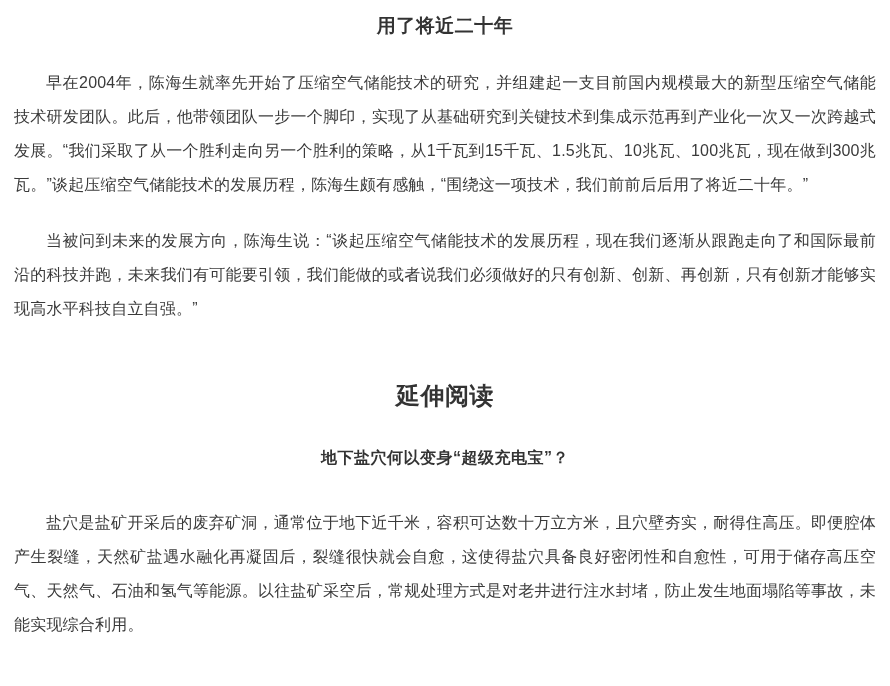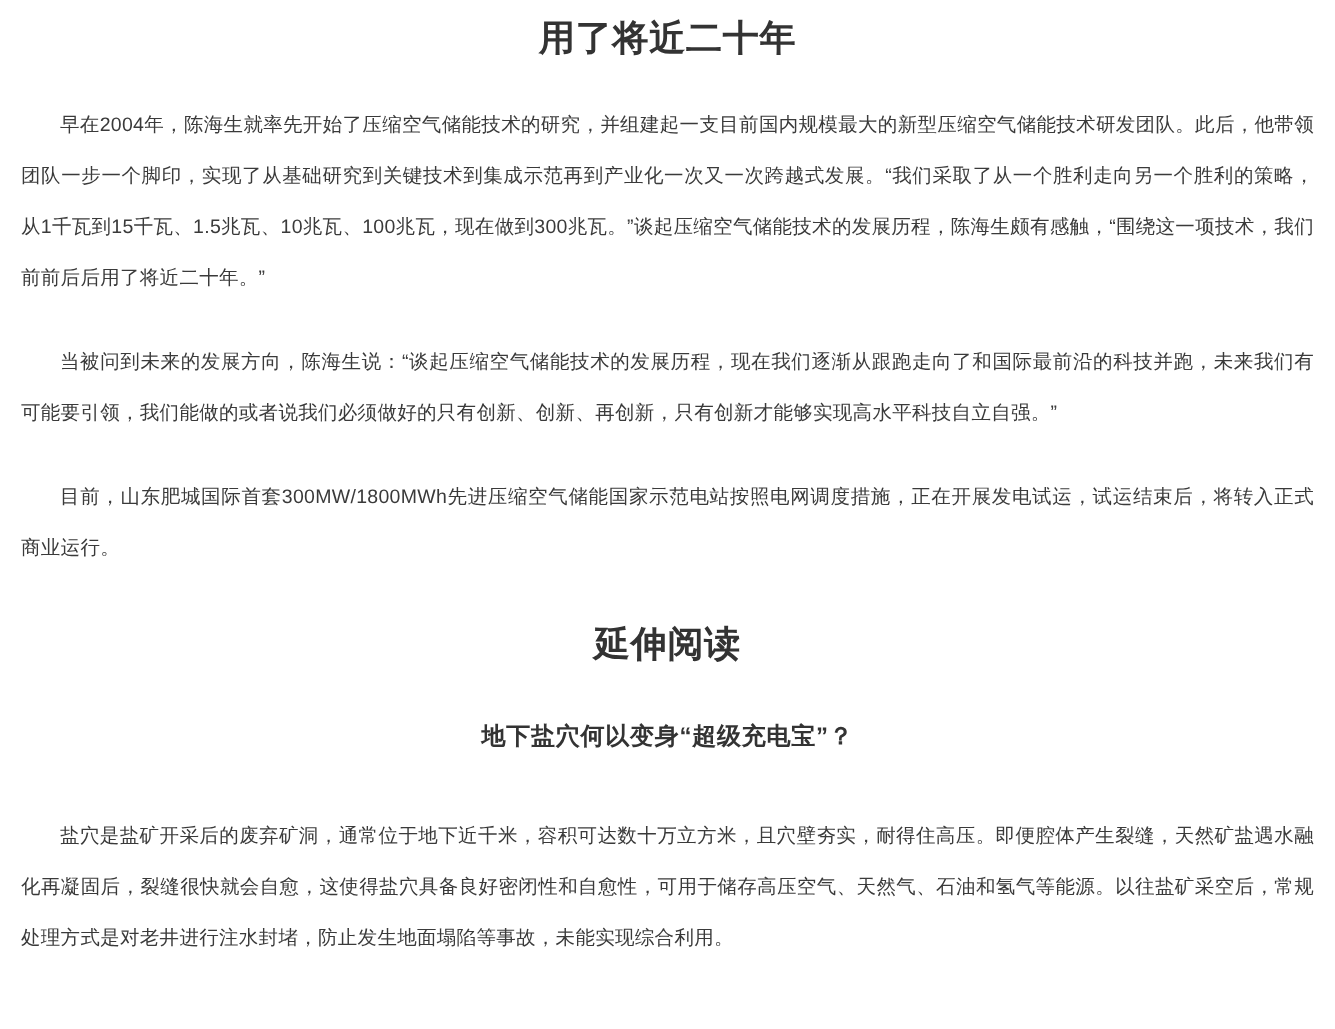--- a/index.html
+++ b/index.html
@@ -18,40 +18,40 @@
     width: 890px;
     height: 686px;
     box-sizing: border-box;
     padding: 0 14px;
     position: relative;
   }
   .heading {
     text-align: center;
     font-weight: bold;
     color: #333333;
-    font-size: 24px;
+    font-size: 19px;
     line-height: 28px;
     letter-spacing: 0.5px;
   }
   .h-main {
     margin-top: 12px;
     margin-bottom: 0;
   }
   .h-section {
     margin-top: 34px;
     margin-bottom: 0;
     font-size: 24px;
   }
   .h-sub {
     margin-top: 34px;
     margin-bottom: 12px;
     font-size: 16px;
   }
   p.body-text {
-    font-size: 13px;
+    font-size: 16px;
     line-height: 34px;
     color: #3a3a3a;
     text-align: justify;
     text-justify: inter-ideograph;
     margin: 0;
     text-indent: 2em;
     letter-spacing: 0.2px;
   }
   .gap-1 { height: 26px; }
   .gap-2 { height: 22px; }
@@ -68,21 +68,20 @@
   <div class="gap-1"></div>
 
   <p class="body-text">早在2004年，陈海生就率先开始了压缩空气储能技术的研究，并组建起一支目前国内规模最大的新型压缩空气储能技术研发团队。此后，他带领团队一步一个脚印，实现了从基础研究到关键技术到集成示范再到产业化一次又一次跨越式发展。“我们采取了从一个胜利走向另一个胜利的策略，从1千瓦到15千瓦、1.5兆瓦、10兆瓦、100兆瓦，现在做到300兆瓦。”谈起压缩空气储能技术的发展历程，陈海生颇有感触，“围绕这一项技术，我们前前后后用了将近二十年。”</p>
 
   <div class="gap-2"></div>
 
   <p class="body-text">当被问到未来的发展方向，陈海生说：“谈起压缩空气储能技术的发展历程，现在我们逐渐从跟跑走向了和国际最前沿的科技并跑，未来我们有可能要引领，我们能做的或者说我们必须做好的只有创新、创新、再创新，只有创新才能够实现高水平科技自立自强。”</p>
 
   <div class="gap-3"></div>
 
-  <p class="body-text">目前，山东肥城国际首套300MW/1800MWh先进压缩空气储能国家示范电站按照电网调度措施，正在开展发电试运，试运结束后，将转入正式商业运行。</p>
 
   <h2 class="heading h-section">延伸阅读</h2>
 
   <h3 class="heading h-sub">地下盐穴何以变身“超级充电宝”？</h3>
 
   <div class="gap-4"></div>
 
   <p class="body-text">盐穴是盐矿开采后的废弃矿洞，通常位于地下近千米，容积可达数十万立方米，且穴壁夯实，耐得住高压。即便腔体产生裂缝，天然矿盐遇水融化再凝固后，裂缝很快就会自愈，这使得盐穴具备良好密闭性和自愈性，可用于储存高压空气、天然气、石油和氢气等能源。以往盐矿采空后，常规处理方式是对老井进行注水封堵，防止发生地面塌陷等事故，未能实现综合利用。</p>
 
 </div>

